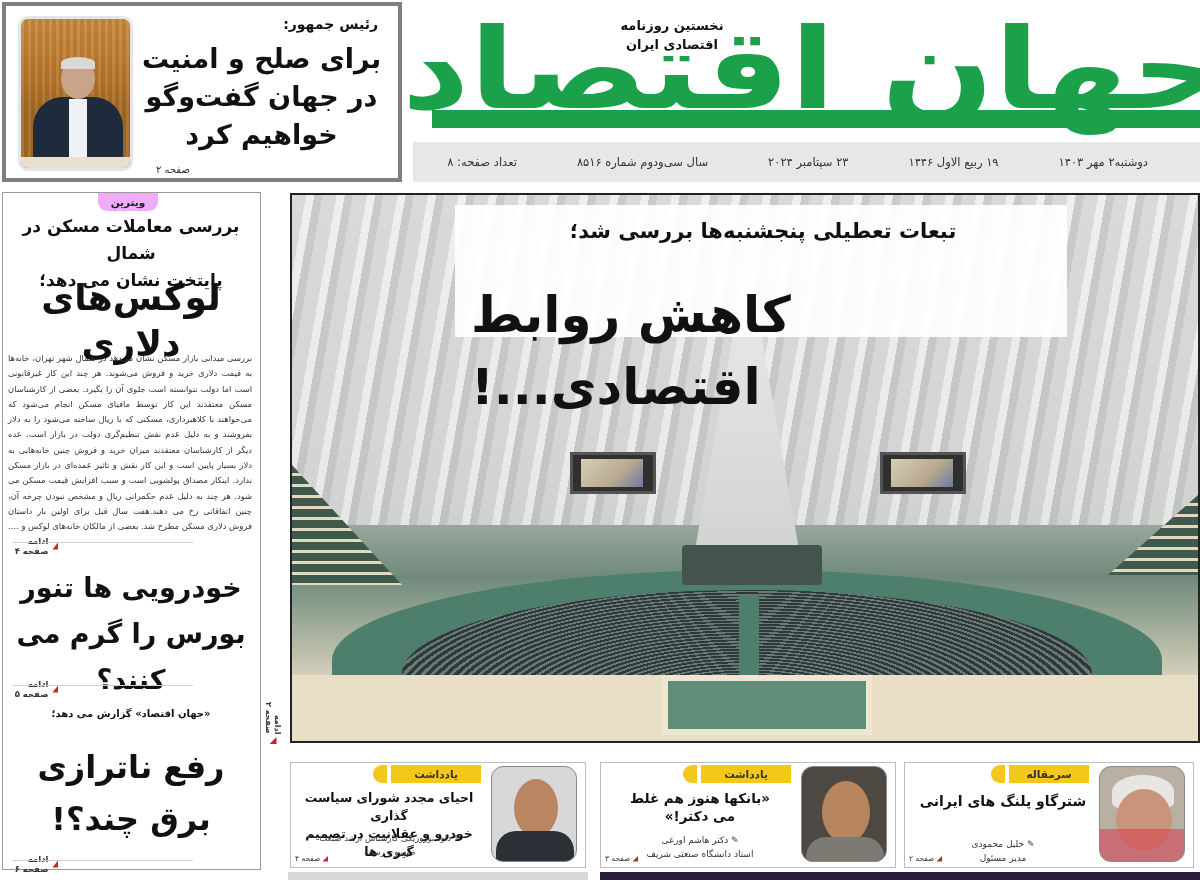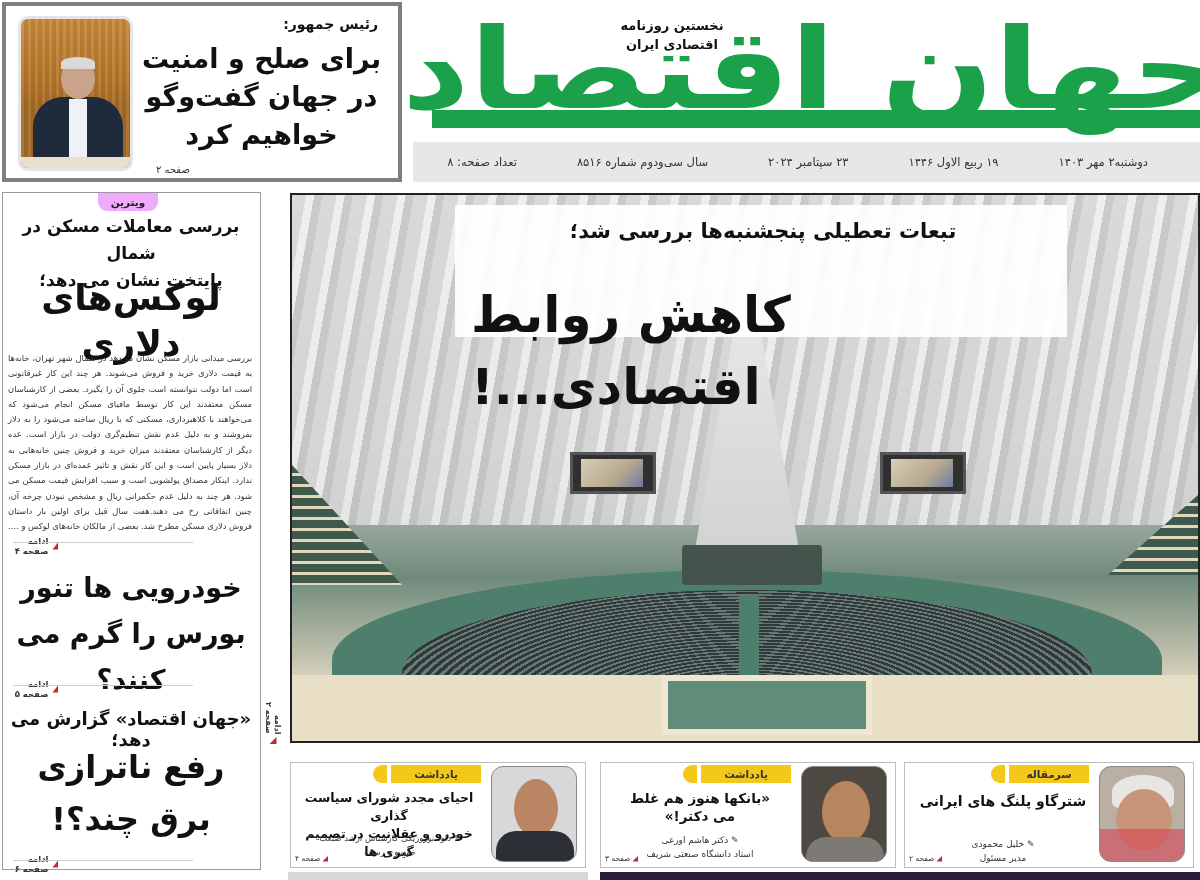--- a/index.html
+++ b/index.html
@@ -71,21 +71,21 @@
     position: absolute; right: 8px; top: 138px; width: 244px; text-align: justify;
     font-size: 8.4px; line-height: 15.3px; color: #333; margin-top: 20px;
   }
   .cont {
     position: absolute; font-size: 8.5px; font-weight: bold; color: #333; display: flex; align-items: center; gap: 4px; direction: rtl;
   }
   .cont .flag { width: 7px; height: 7px; background: #c8262e; clip-path: polygon(0 100%, 100% 0, 100% 100%); }
   .rule { position: absolute; height: 1px; background: #cfcfcf; }
 
   .left-h2 { position: absolute; right: 6px; width: 246px; text-align: center; font-weight: bold; font-size: 27px; line-height: 46px; letter-spacing: -0.5px; }
-  .left-kicker2 { position: absolute; right: 6px; top: 515px; width: 246px; text-align: center; font-weight: bold; font-size: 18px; }
+  .left-kicker2 { position: absolute; right: 6px; top: 515px; width: 246px; text-align: center; font-weight: bold; font-size: 10px; }
   .left-h3 { position: absolute; right: 6px; top: 548px; width: 246px; text-align: center; font-weight: bold; font-size: 32px; line-height: 52px; }
 
   .vertical-cont {
     position: absolute; left: 266px; top: 690px; width: 14px; height: 54px;
     writing-mode: vertical-rl; font-size: 8px; font-weight: bold; color: #333;
     display: flex; align-items: center; gap: 3px;
   }
 
   
   .main-photo {

